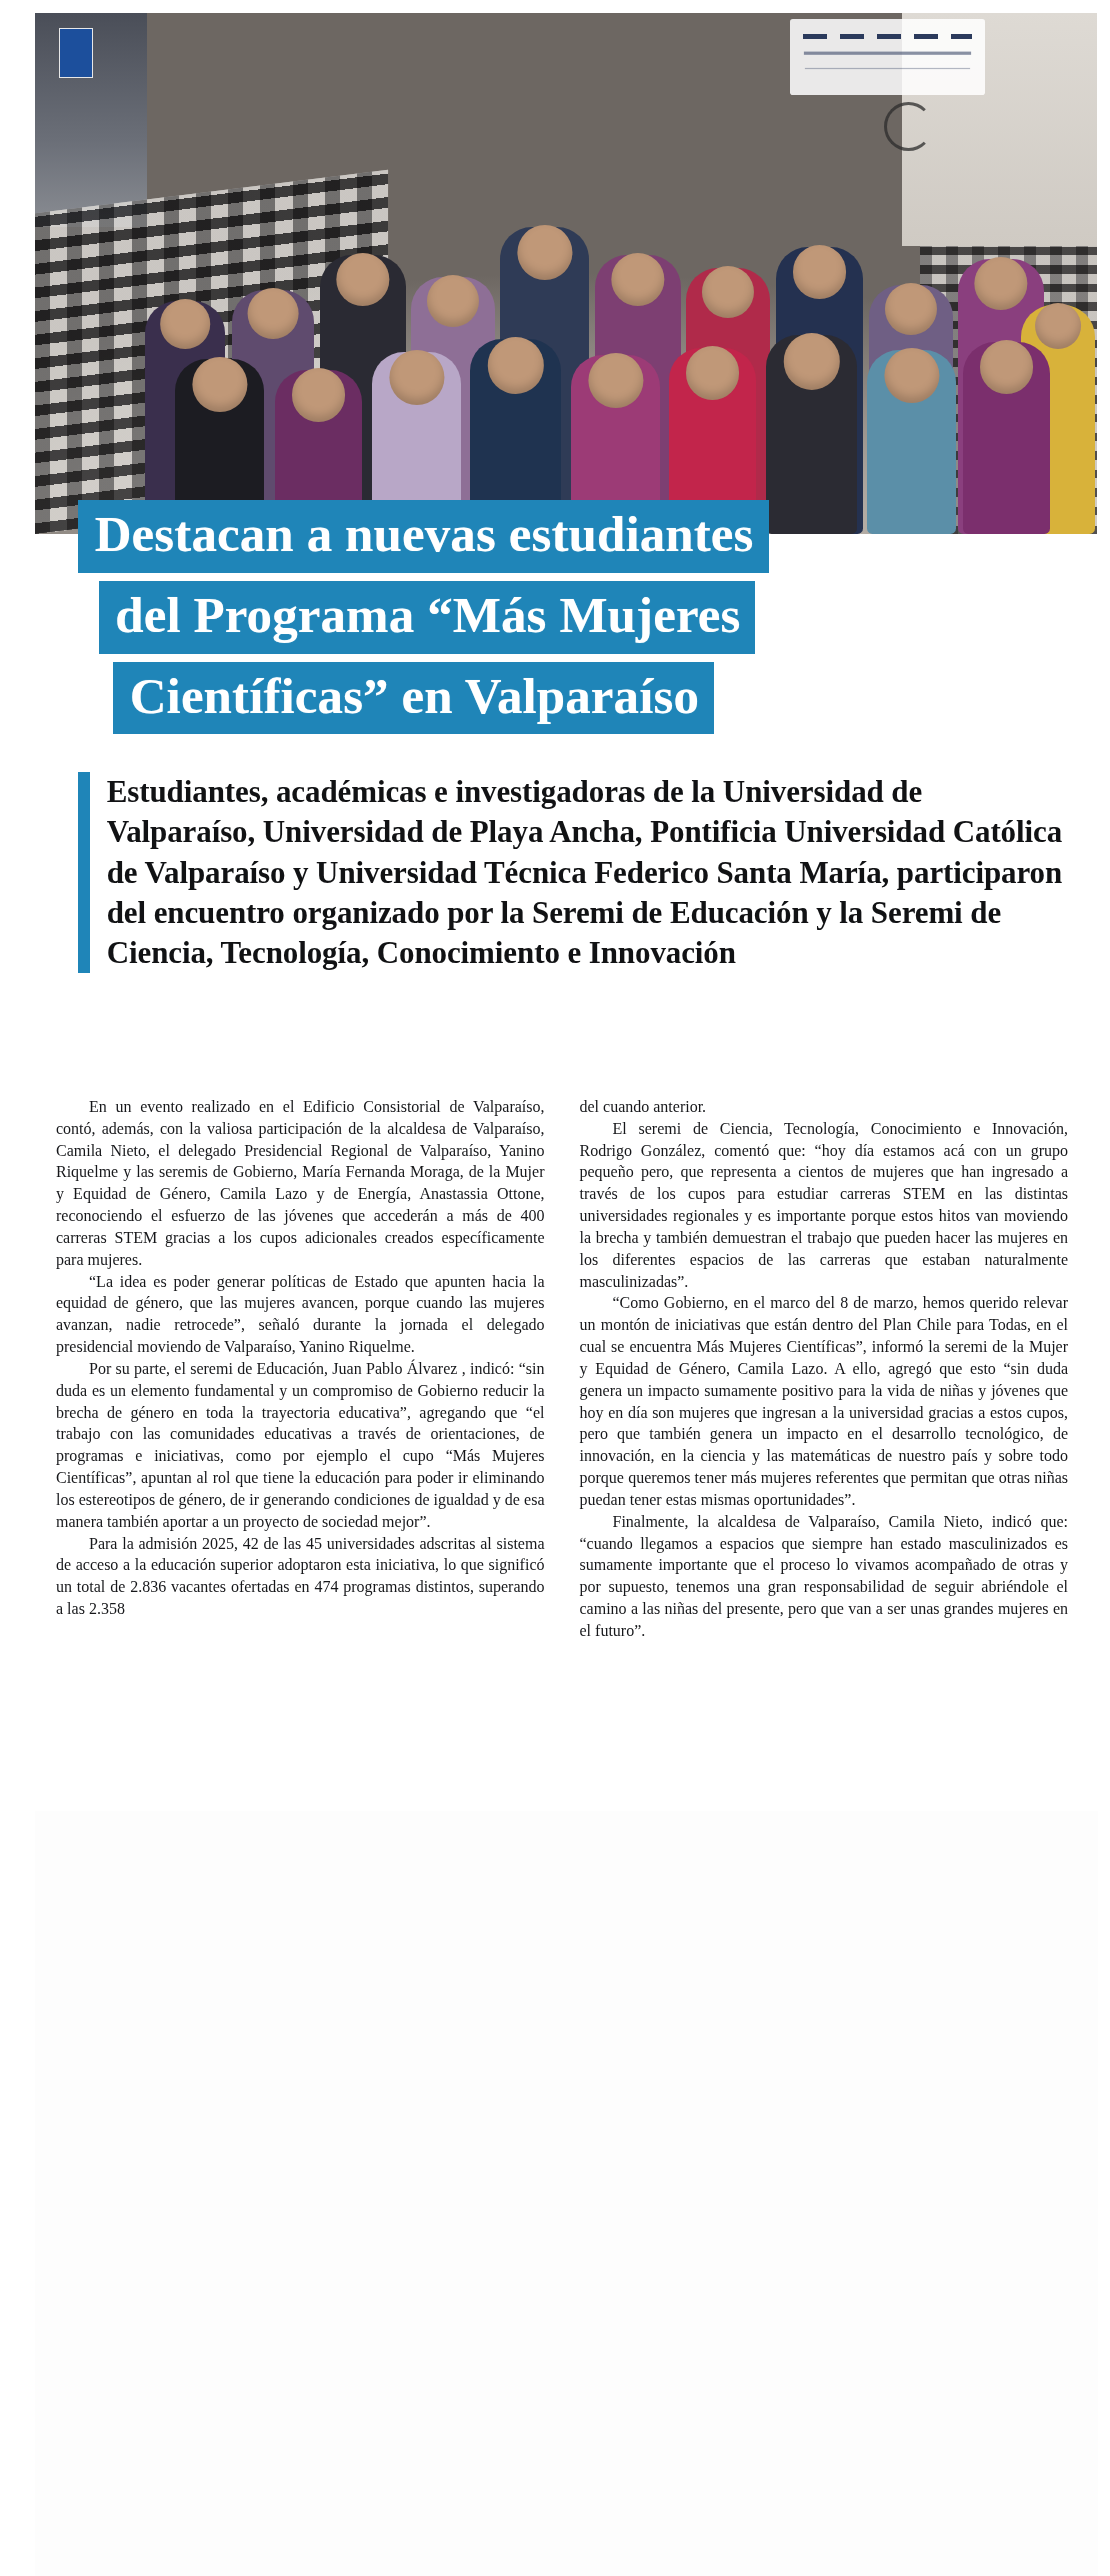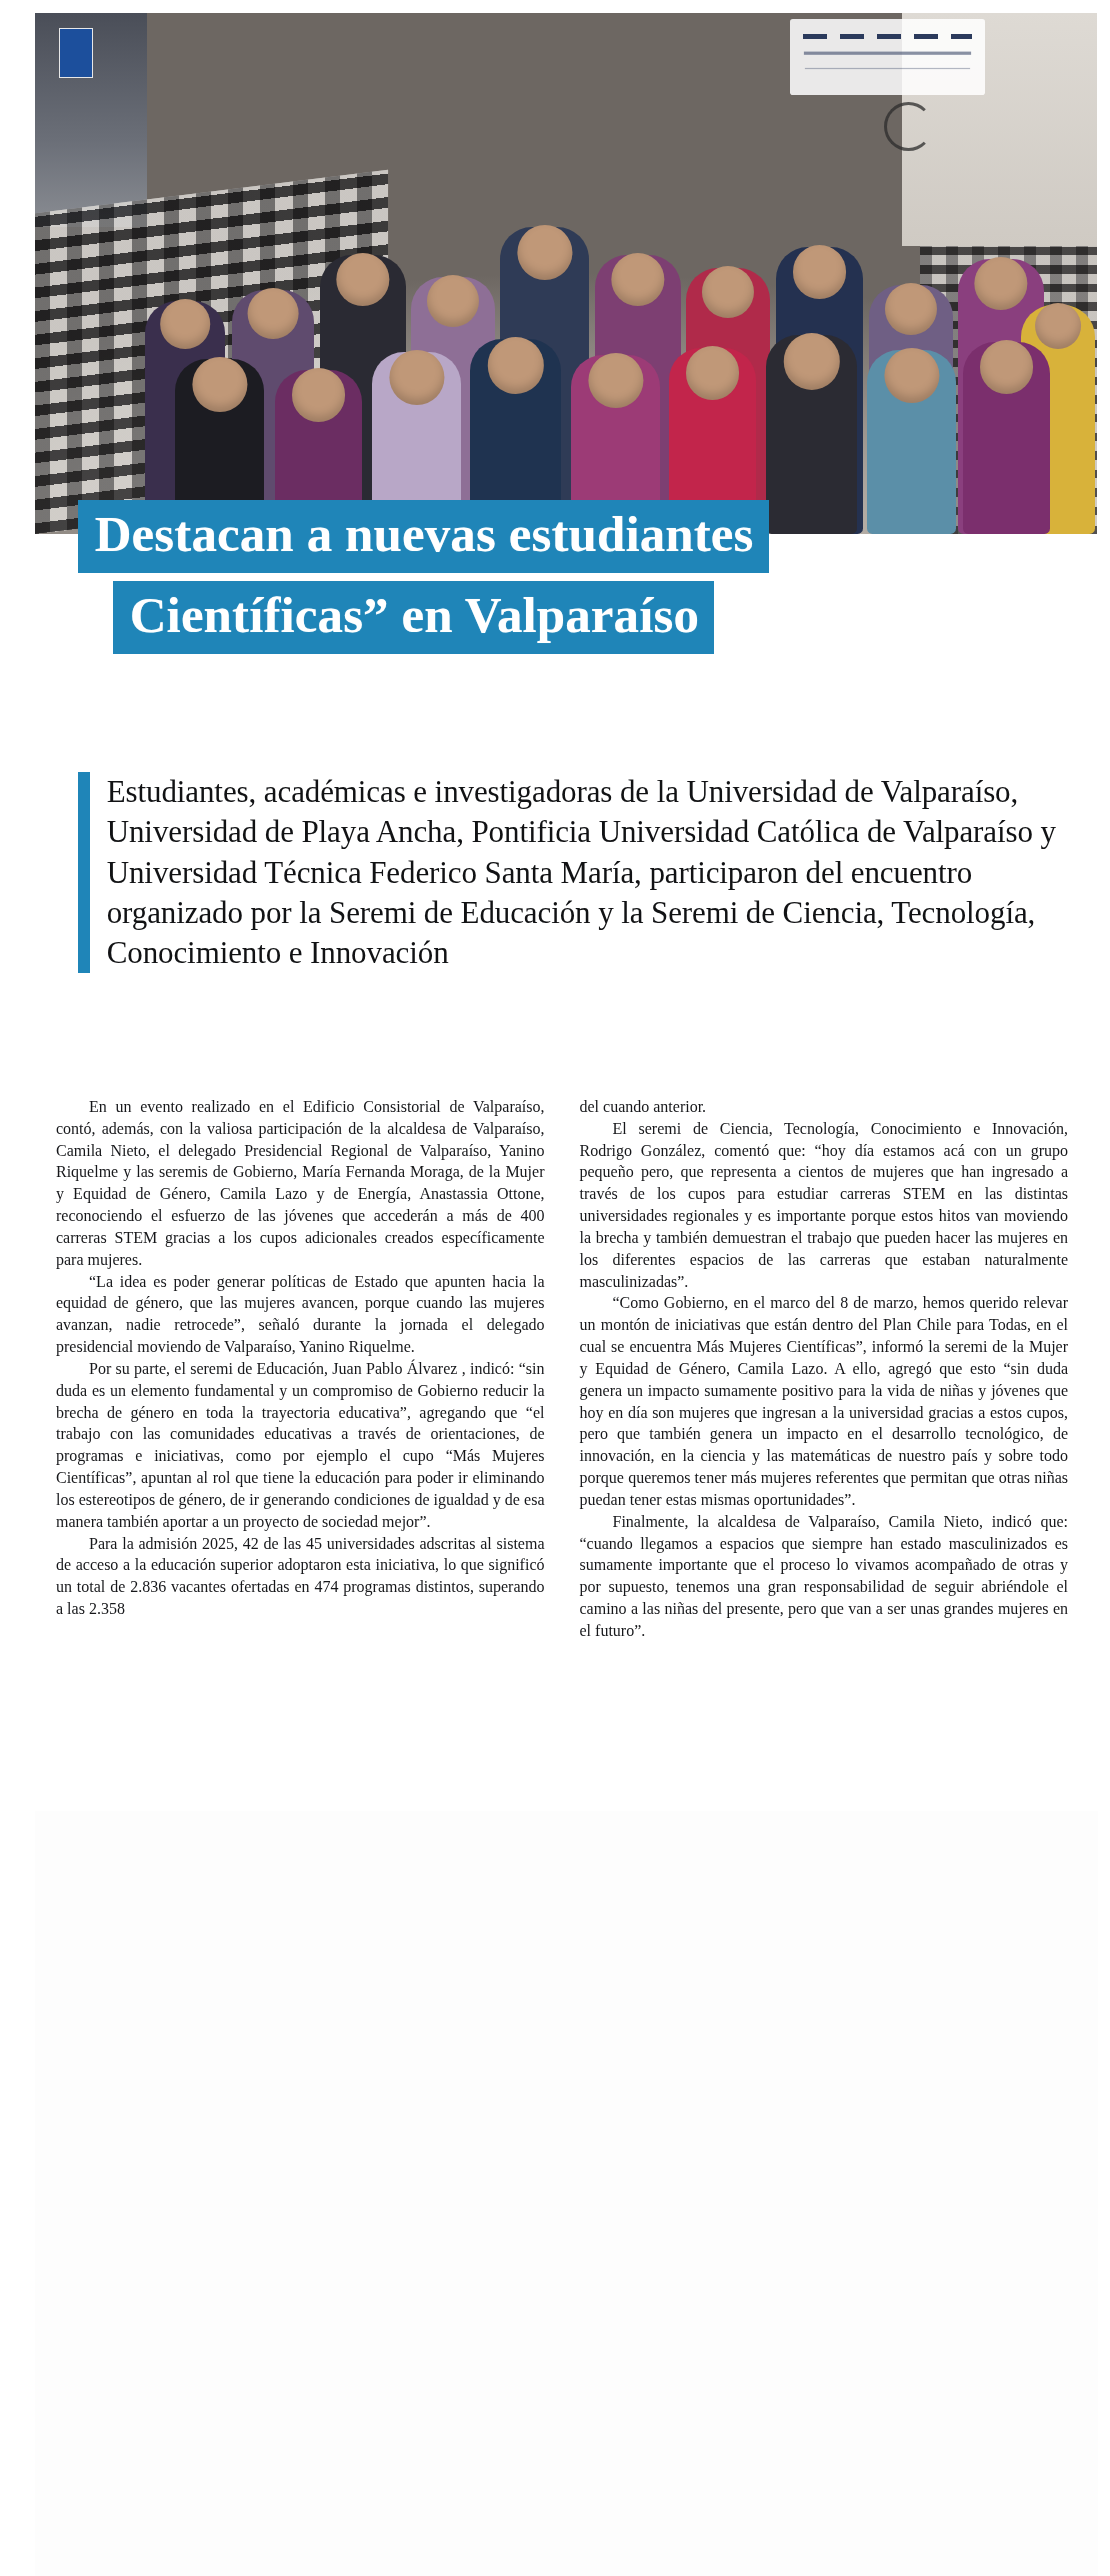--- a/index.html
+++ b/index.html
@@ -196,21 +196,21 @@
   }
   .deck-bar {
     flex: 0 0 12px;
     width: 12px;
     background: #1f85b8;
     align-self: stretch;
   }
   .deck-text {
     flex: 1 1 auto;
     font-family: "Liberation Serif", "DejaVu Serif", serif;
-    font-weight: 400;
+    font-weight: 700;
     font-size: 31px;
     line-height: 1.30;
     color: #111214;
     letter-spacing: -0.1px;
   }
 
   
   .columns {
     position: absolute;
     left: 56px;
@@ -340,20 +340,21 @@
         </div>
       <div class="p" style="left:928px;width:87px;height:192px;background:#7b2f6d;">
           <span class="hair"></span>
           <span class="head"></span>
         </div>
     </div>
   </div>
 
   <h1 class="headline">
     <span class="hl-line l1">Destacan a nuevas estudiantes</span>
+    <span class="hl-line l2">del Programa “Más Mujeres</span>
     <span class="hl-line l3">Científicas” en Valparaíso</span>
   </h1>
 
   <div class="deck">
     <div class="deck-bar"></div>
     <div class="deck-text">Estudiantes, académicas e investigadoras de la Universidad de Valparaíso, Universidad de Playa Ancha, Pontificia Universidad Católica de Valparaíso y Universidad Técnica Federico Santa María, participaron del encuentro organizado por la Seremi de Educación y la Seremi de Ciencia, Tecnología, Conocimiento e Innovación</div>
   </div>
 
   <div class="columns">
 

